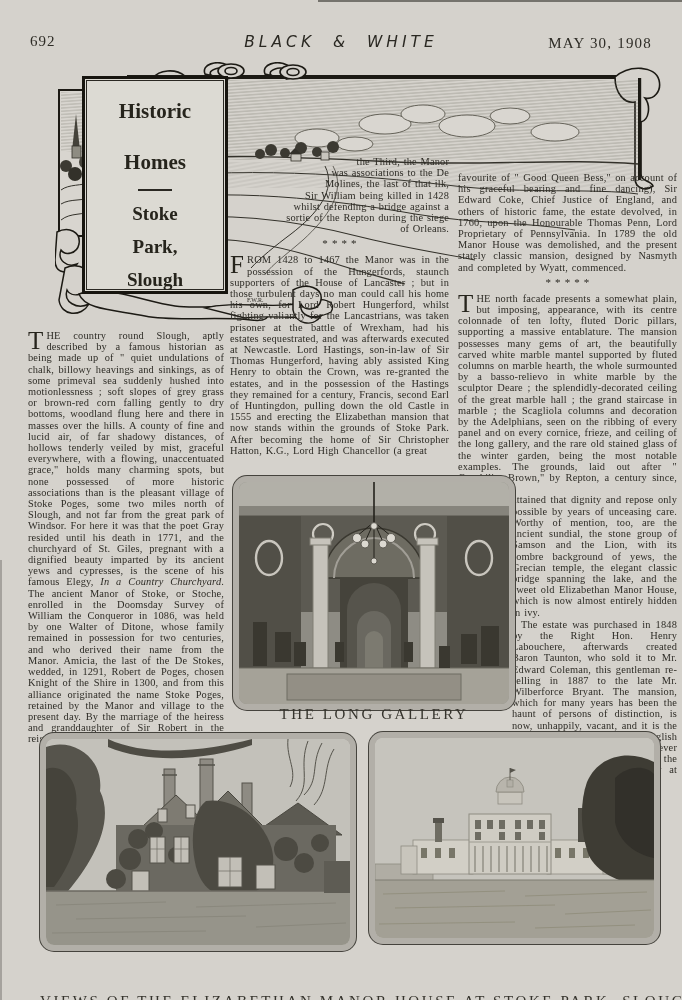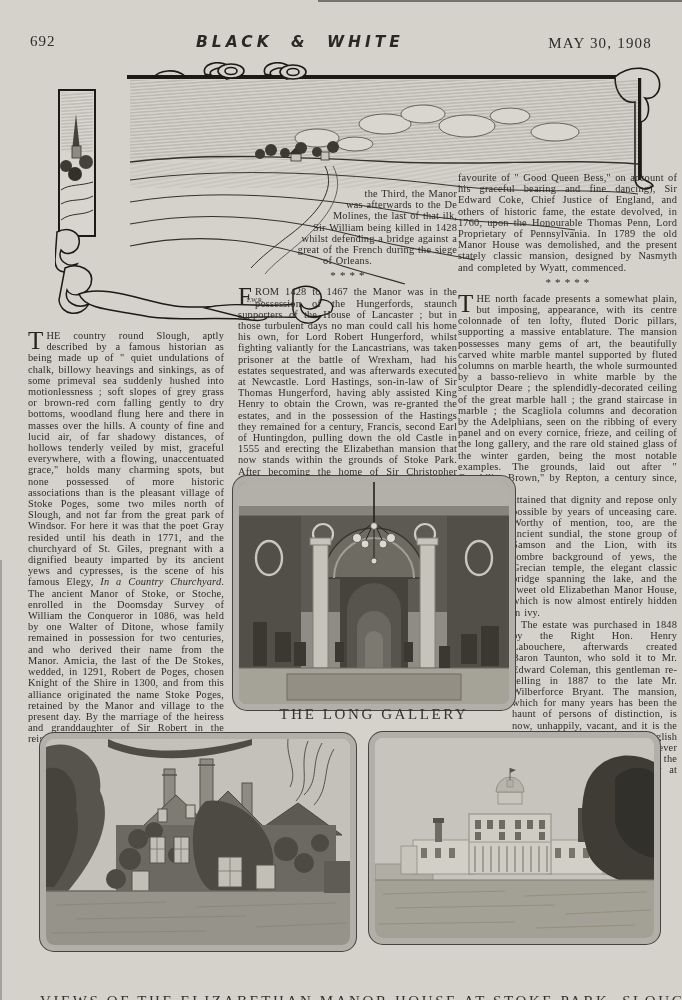--- a/index.html
+++ b/index.html
@@ -1,40 +1,40 @@
 <!DOCTYPE html>
 <html><head>
 <meta charset="utf-8">
 <style>
   html,body{margin:0;padding:0;}
   body{width:682px;height:1000px;position:relative;overflow:hidden;
        background:#d5d2cc;font-family:"Liberation Serif","DejaVu Serif",serif;color:#2e2c26;}
   .abs{position:absolute;}
   
   .pageno{left:30px;top:33px;font-size:15px;letter-spacing:1px;}
-  .masthead{left:0;top:33px;width:600px;text-align:center;font-family:"DejaVu Sans","Liberation Sans",sans-serif;
-            font-style:italic;font-weight:bold;font-size:15.5px;letter-spacing:4px;word-spacing:9px;color:#2a2822;}
+  .masthead{left:0;top:33px;width:682px;text-align:center;font-family:"DejaVu Sans","Liberation Sans",sans-serif;
+            font-style:italic;font-weight:normal;font-size:15.5px;letter-spacing:4px;word-spacing:9px;color:#2a2822;}
   .issuedate{right:30px;top:35px;font-size:15px;letter-spacing:1.2px;}
   
   .art{left:55px;top:62px;width:607px;height:262px;}
   .art svg{display:block;}
   .title-box{left:27px;top:14px;width:146px;height:218px;background:#dcdad3;
              border:3px solid #17150f;box-shadow:inset 0 0 0 1px #dcdad3, inset 0 0 0 2px #2a2822;
              text-align:center;box-sizing:border-box;}
   .tb1{font-size:21px;font-weight:bold;line-height:37px;margin-top:14px;color:#26241c;}
   .tb-rule{width:34px;height:1.5px;background:#2a2822;margin:8px auto 6px auto;}
   .tb2{font-size:19px;font-weight:bold;line-height:33px;color:#26241c;}
   
   .col{font-size:10.4px;line-height:11.2px;text-align:justify;letter-spacing:.15px;word-spacing:1px;}
   .col p{margin:0;}
   .col-left{left:28px;top:330px;width:196px;}
-  .col-mid{left:230px;top:188px;width:219px;margin-left:8px;}
+  .col-mid{left:230px;top:156px;width:219px;}
   .col-right{left:458px;top:172px;width:219px;}
   .intro div{text-align:right;}
-  .intro div:last-child{text-align:center;}
+  .intro div:last-child{text-align:right;}
   .divider{text-align:center;font-size:11px;line-height:12px;margin:3px 0 5px 0;color:#2a2822;}
   .dc{float:left;font-size:25px;line-height:19px;padding:1px 3px 0 0;color:#26241c;}
   .narrow{margin-left:54px;}
   .narrow .p2{text-indent:9px;margin-top:1px;}
   em{font-style:italic;}
   
   .photo{box-sizing:content-box;border:6px solid #b2afa8;border-radius:14px;overflow:hidden;
          box-shadow:0 0 0 1px #45433d, inset 0 0 0 1px #dedcd6;background:#a8a69e;}
   .photo svg{display:block;}
   .fig-gallery{left:233px;top:476px;}
@@ -133,34 +133,42 @@
     <g fill="#d5d2cc" stroke="#1c1a14" stroke-width="1.5">
       <path d="M2,170 C14,164 26,170 24,182 C22,192 10,194 6,188 C2,198 12,206 22,202 C14,214 0,212 0,198 Z"></path>
       <path d="M10,206 C24,200 40,208 36,222 C32,234 16,236 12,228 C8,240 22,248 34,242 C26,256 6,254 4,238 Z"></path>
       <path d="M24,232 C50,222 90,240 120,244 C150,248 180,240 200,246 C220,252 214,260 196,258 C160,254 120,260 90,254 C60,248 30,248 24,232 Z"></path>
       <path d="M150,246 C180,238 220,248 250,240 C270,234 282,240 276,250 C260,260 220,252 190,256 Z" stroke-width="1.3"></path>
       <path d="M238,228 C252,220 268,226 266,238 C264,248 250,250 246,242 C244,252 256,258 266,254 C258,266 240,262 238,248 Z"></path>
     </g>
     <text x="192" y="240" font-size="6" font-family="Liberation Serif,serif" fill="#2a2822">F.W.R.</text>
   </svg>
 
+  <div class="abs title-box">
+    <div class="tb1">Historic</div>
+    <div class="tb1">Homes</div>
+    <div class="tb-rule"></div>
+    <div class="tb2">Stoke</div>
+    <div class="tb2">Park,</div>
+    <div class="tb2">Slough</div>
+  </div>
 </div>
 
 <div class="abs col col-left">
   <p><span class="dc">T</span><span>HE country round Slough, aptly described by a famous historian as being made up of " quiet undulations of chalk, billowy heavings and sinkings, as of some primeval sea suddenly hushed into motionlessness ; soft slopes of grey grass or brown-red corn falling gently to dry bottoms, woodland flung here and there in masses over the hills.  A county of fine and lucid air, of far shadowy distances, of hollows tenderly veiled by mist, graceful everywhere, with a flowing, unaccentuated grace," holds many charming spots, but none possessed of more historic associations than is the pleasant village of Stoke Poges, some two miles north of Slough, and not far from the great park of Windsor.  For here it was that the poet Gray resided until his death in 1771, and the churchyard of St. Giles, pregnant with a dignified beauty imparted by its ancient yews and cypresses, is the scene of his famous Elegy, </span><em>In a Country Churchyard</em><span>. The ancient Manor of Stoke, or Stoche, enrolled in the Doomsday Survey of William the Conqueror in 1086, was held by one Walter of Ditone, whose family remained in possession for two centuries, and who derived their name from the Manor.  Amicia, the last of the De Stokes, wedded, in 1291, Robert de Poges, chosen Knight of the Shire in 1300, and from this alliance originated the name Stoke Poges, retained by the Manor and village to the present day.  By the marriage of the heiress and granddaughter of Sir Robert in the reign of Edward</span></p>
 </div>
 
 <div class="abs col col-mid">
   <div class="intro">
       <div>the Third, the Manor</div>
-      <div>was afterwards to the De</div>
+      <div>was associations to the De</div>
       <div>Molines, the last of that ilk,</div>
       <div>Sir William being killed in 1428</div>
       <div>whilst defending a bridge against a</div>
-      <div>great of the French during the siege</div>
+      <div>sortie of the Repton during the siege</div>
       <div>of Orleans.</div>
     </div>
   <div class="divider">*   *   *   *</div>
   <p><span class="dc">F</span><span>ROM 1428 to 1467 the Manor was in the possession of the Hungerfords, staunch supporters of the House of Lancaster ; but in those turbulent days no man could call his home his own, for Lord Robert Hungerford, whilst fighting valiantly for the Lancastrians, was taken prisoner at the battle of Wrexham, had his estates sequestrated, and was afterwards executed at Newcastle.  Lord Hastings, son-in-law of Sir Thomas Hungerford, having ably assisted King Henry to obtain the Crown, was re-granted the estates, and in the possession of the Hastings they remained for a century, Francis, second Earl of Huntingdon, pulling down the old Castle in 1555 and erecting the Elizabethan mansion that now stands within the grounds of Stoke Park. After becoming the home of Sir Christopher Hatton, K.G., Lord High Chancellor (a great</span></p>
 </div>
 
 <div class="abs col col-right">
   <p>favourite of " Good Queen Bess," on account of his graceful bearing and fine dancing), Sir Edward Coke, Chief Justice of England, and others of historic fame, the estate devolved, in 1760, upon the Honourable Thomas Penn, Lord Proprietary of Pennsylvania.  In 1789 the old Manor House was demolished, and the present stately classic mansion, designed by Nasmyth and completed by Wyatt, commenced.</p>
   <div class="divider">*   *   *   *   *</div>
   <p><span class="dc">T</span><span>HE north facade presents a somewhat plain, but imposing, appearance, with its centre colonnade of ten lofty, fluted Doric pillars, supporting a massive entablature. The mansion possesses many gems of art, the beautifully carved white marble mantel supported by fluted columns on marble hearth, the whole surmounted by a basso-relievo in white marble by the sculptor Deare ; the splendidly-decorated ceiling of the great marble hall ; the grand staircase in marble ; the Scagliola columns and decoration by the Adelphians, seen on the ribbing of every panel and on every cornice, frieze, and ceiling of the long gallery, and the rare old stained glass of the winter garden, being the most notable examples.  The grounds, laid out after " Capability Brown," by Repton, a century since, have</span></p>

